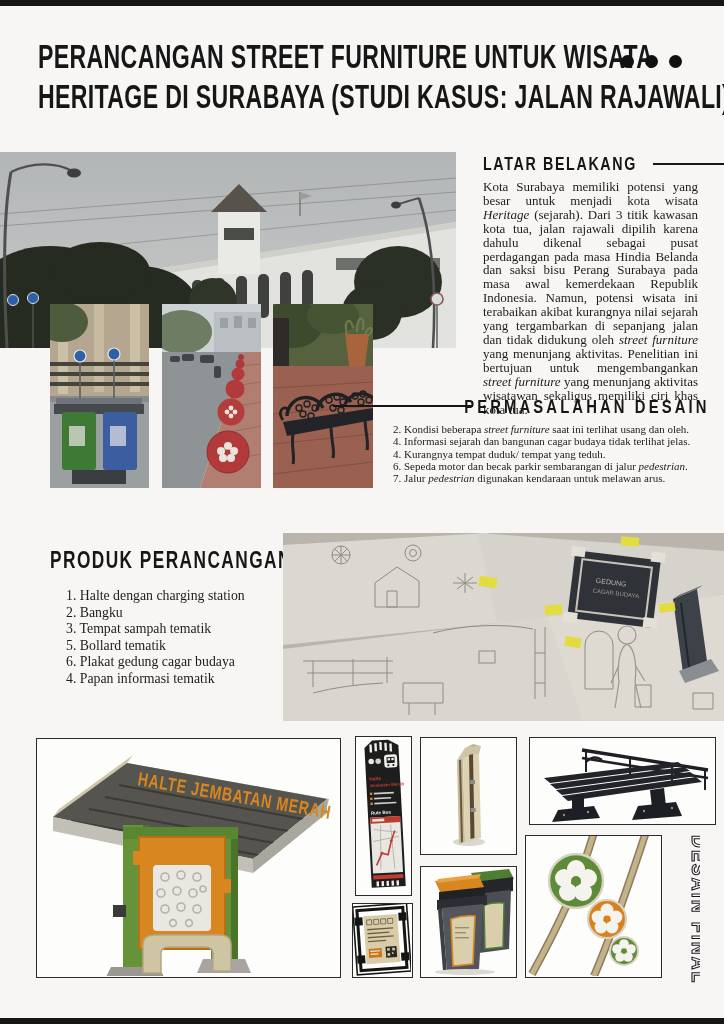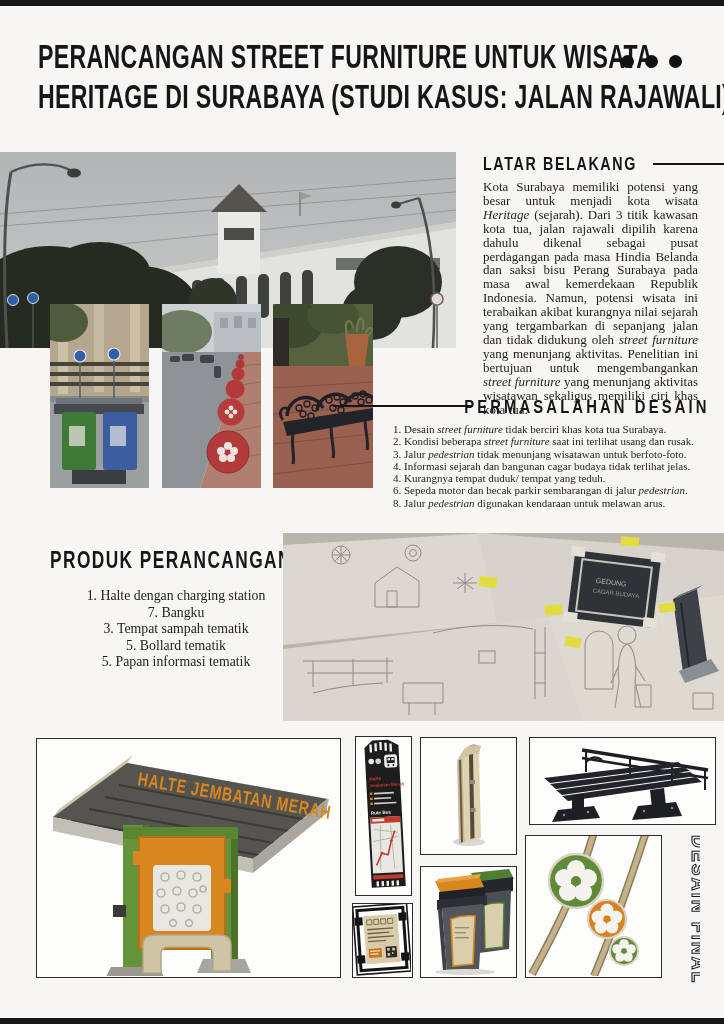--- a/index.html
+++ b/index.html
@@ -17,21 +17,21 @@
   .h-latar{left:483px;top:153px;}
   .h-latar .cond{font-size:19px;transform:scaleX(.75);letter-spacing:2.2px;}
   .h-perma{right:14px;top:396px;}
   .h-perma .cond{font-size:19px;transform:scaleX(.78);transform-origin:100% 50%;letter-spacing:4px;}
   .h-produk{left:50px;top:546px;}
   .h-produk .cond{font-size:24px;transform:scaleX(.72);letter-spacing:2px;}
   .rule{background:#161616;height:2px;}
   .serif{font-family:"Liberation Serif",serif;color:#1c1c1c;}
   .para{left:483px;top:180px;width:215px;font-size:13px;line-height:13.9px;text-align:justify;}
   .plist{left:393px;top:423px;width:320px;font-size:11px;line-height:12.3px;}
-  .klist{left:66px;top:588px;width:220px;font-size:13.8px;line-height:16.6px;text-align:center;}
+  .klist{left:66px;top:588px;width:220px;font-size:13.8px;line-height:16.6px;}
   .frame{border:1.5px solid #2b2b29;background:#fdfdfc;box-sizing:border-box;}
   .photo{display:block;}
   svg text{font-family:"Liberation Sans",sans-serif;}
 </style>
 </head>
 <body>
 
 <div class="poster">
 
   <div class="abs bar" style="top:0;"></div>
@@ -233,38 +233,37 @@
     <span class="cond">LATAR BELAKANG</span>
   </div>
   <div class="abs rule" style="left:653px;top:163px;width:71px;"></div>
   <div class="abs serif para"><span>Kota Surabaya memiliki potensi yang besar untuk menjadi kota wisata </span><i>Heritage</i><span> (sejarah). Dari 3 titik kawasan kota tua, jalan rajawali dipilih karena dahulu dikenal sebagai pusat perdagangan pada masa Hindia Belanda dan saksi bisu Perang Surabaya pada masa awal kemerdekaan Republik Indonesia. Namun, potensi wisata ini terabaikan akibat kurangnya nilai sejarah yang tergambarkan di sepanjang jalan dan tidak didukung oleh </span><i>street furniture</i><span> yang menunjang aktivitas. Penelitian ini bertujuan untuk mengembangankan </span><i>street furniture</i><span> yang menunjang aktivitas wisatawan sekaligus memiliki ciri khas kota tua.</span></div>
 
   <div class="abs h-perma">
     <span class="cond">PERMASALAHAN DESAIN</span>
   </div>
   <div class="abs rule" style="left:333px;top:405px;width:140px;"></div>
   <div class="abs serif plist">
-    <div><span>1. Desain </span><i>street furniture</i><span> tidak berciri khas kota tua Surabaya.</span></div>
-    <div><span>2. Kondisi beberapa </span><i>street furniture</i><span> saat ini terlihat usang dan rusak.</span></div>
-    <div><span>3. Jalur </span><i>pedestrian</i><span> tidak menunjang wisatawan untuk berfoto-foto.</span></div>
+    <div><span>2. Kondisi beberapa </span><i>street furniture</i><span> saat ini terlihat usang dan oleh.</span></div>
     <div><span>4. Informasi sejarah dan bangunan cagar budaya tidak terlihat jelas.</span></div>
     <div><span>4. Kurangnya tempat duduk/ tempat yang teduh.</span></div>
     <div><span>6. Sepeda motor dan becak parkir sembarangan di jalur </span><i>pedestrian</i><span>.</span></div>
-    <div><span>8. Jalur </span><i>pedestrian</i><span> digunakan kendaraan untuk melawan arus.</span></div>
+    <div><span>7. Jalur </span><i>pedestrian</i><span> digunakan kendaraan untuk melawan arus.</span></div>
   </div>
 
   <div class="abs h-produk">
     <span class="cond">PRODUK PERANCANGAN</span>
   </div>
   <div class="abs serif klist">
     <div>1. Halte dengan charging station</div>
-    <div>7. Bangku</div>
+    <div>2. Bangku</div>
     <div>3. Tempat sampah tematik</div>
     <div>5. Bollard tematik</div>
-    <div>5. Papan informasi tematik</div>
+    <div>6. Plakat gedung cagar budaya</div>
+    <div>4. Papan informasi tematik</div>
   </div>
 
   <svg class="abs photo" style="left:283px;top:533px;" width="441" height="188">
     <rect width="441" height="188" fill="#b9b5ad"></rect>
     <polygon points="0,12 205,0 235,88 0,112" fill="#dbd8d1"></polygon>
     <polygon points="195,0 441,18 441,118 215,94" fill="#d6d3cc"></polygon>
     <polygon points="0,116 265,84 305,188 0,188" fill="#d9d6cf"></polygon>
     <polygon points="265,84 441,62 441,188 300,188" fill="#dedad1"></polygon>
     <g stroke="#8f8c84" fill="none" stroke-width="1">
       <circle cx="58" cy="22" r="9"></circle>

